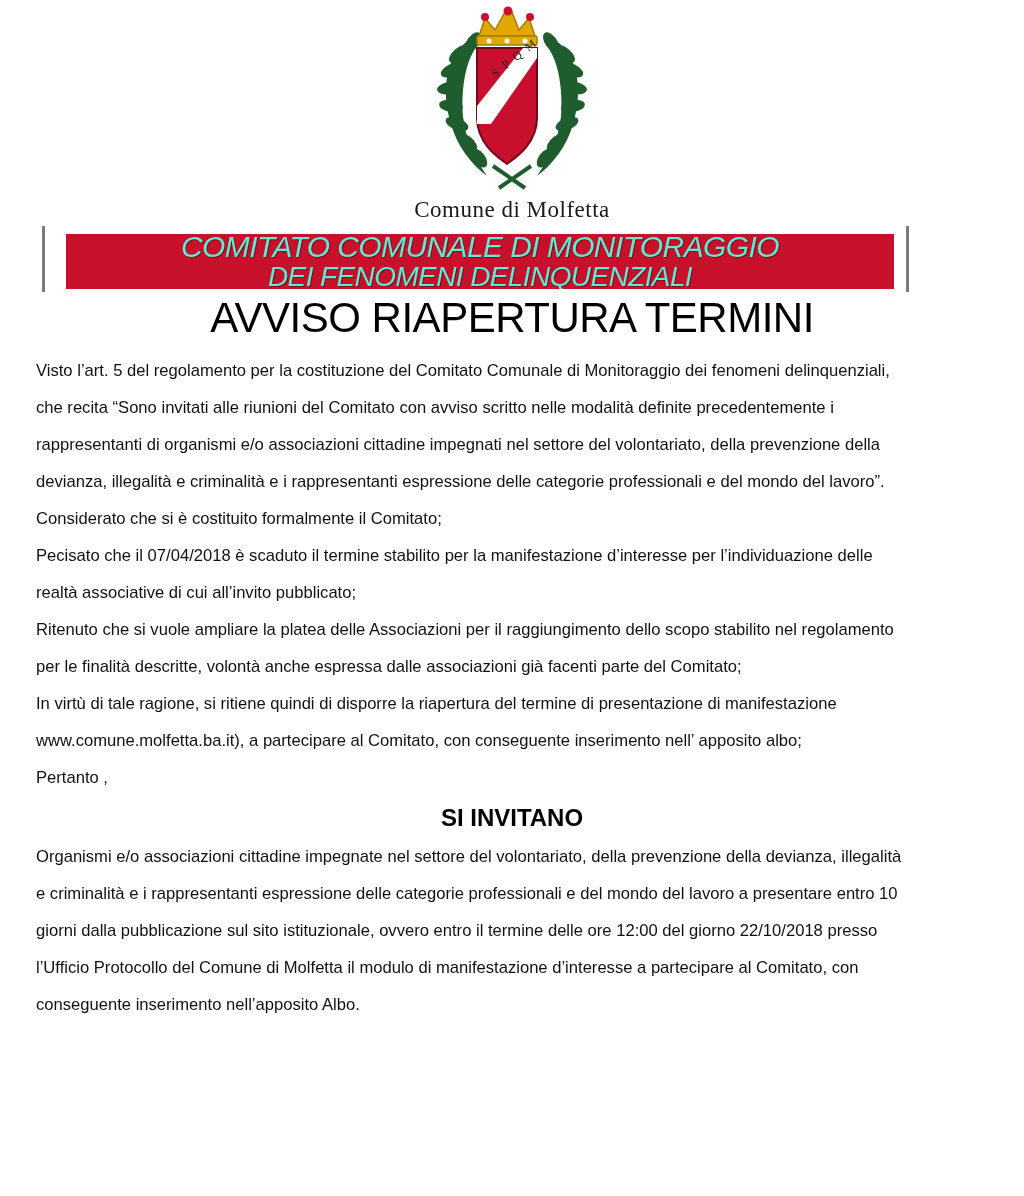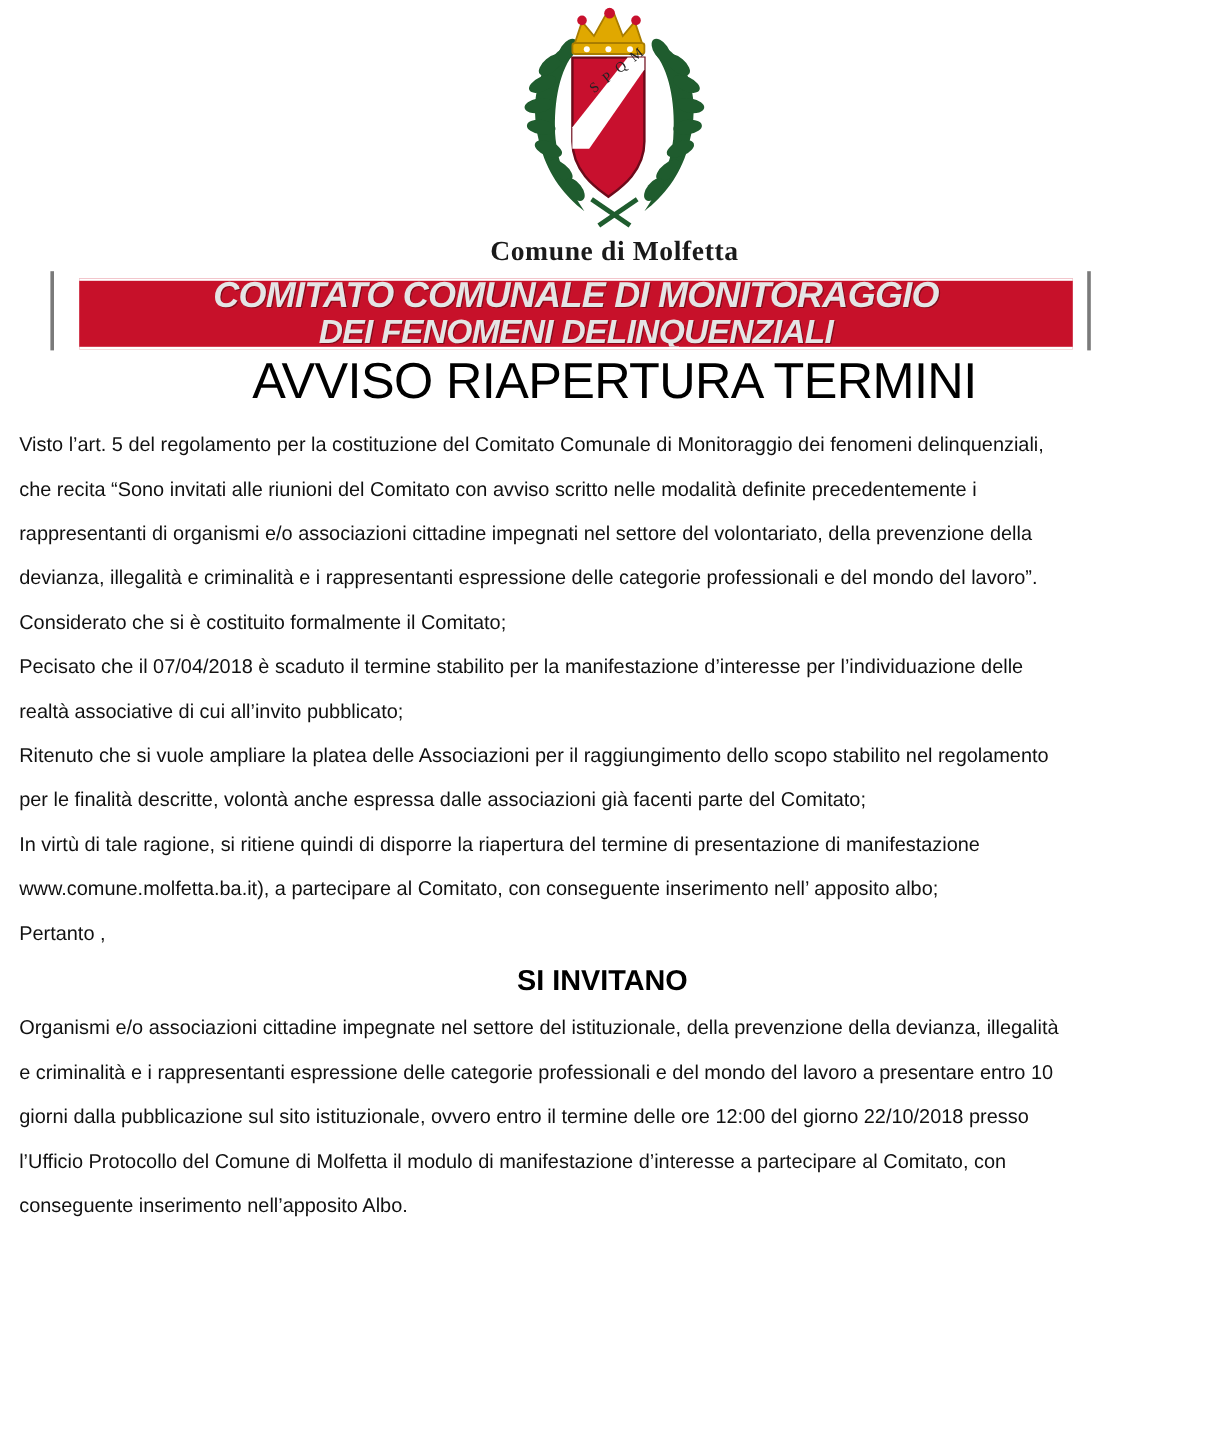--- a/index.html
+++ b/index.html
@@ -36,21 +36,20 @@
     height: 195px;
   }
   .crest svg { display: block; }
 
   .comune-caption {
     font-family: "Liberation Serif", serif;
     font-size: 23px;
     letter-spacing: 0.5px;
     color: #1a1a1a;
     margin-top: -4px;
-    font-weight: bold;
   }
 
   
   .delibera-line {
     font-family: "Liberation Sans", sans-serif;
     font-weight: bold;
     font-size: 25.5px;
     text-align: center;
     margin-top: 12px;
     letter-spacing: -0.2px;
@@ -72,23 +71,23 @@
     background: #c7112a;
     border-top: 2px solid #ffffff;
     border-bottom: 2px solid #ffffff;
     display: flex;
     flex-direction: column;
     align-items: center;
     justify-content: center;
     overflow: hidden;
   }
   .banner-l1, .banner-l2 {
-    color: #e5e5e5;
-    font-family: "Liberation Sans", sans-serif;
-    font-weight: bold;
+    color: #5eead4;
+    font-family: "Liberation Sans", sans-serif;
+    font-weight: normal;
     font-style: italic;
     letter-spacing: -0.6px;
     line-height: 1;
     white-space: nowrap;
     text-shadow: 1px 1px 0 rgba(0,0,0,0.35);
   }
   .banner-l1 { font-size: 30px; margin-bottom: 1px; }
   .banner-l2 { font-size: 28px; }
 
   .tick {
@@ -104,21 +103,21 @@
     text-align: center;
     font-family: "Liberation Sans", sans-serif;
     font-size: 42px;
     letter-spacing: -0.5px;
     margin-top: 4px;
     color: #000;
   }
 
   
   .body-text {
-    padding: 0 36px 0 16px;
+    padding: 0 36px 0 36px;
     margin-top: 10px;
   }
   .para {
     font-family: "Liberation Sans", sans-serif;
     font-size: 16.6px;
     line-height: 2.23;
     color: #111;
     text-align: left;
     margin: 0;
   }
@@ -213,20 +212,20 @@
     <p class="para">Pecisato che il 07/04/2018 è scaduto il termine stabilito per la manifestazione d’interesse per l’individuazione delle</p>
     <p class="para">realtà associative di cui all’invito pubblicato;</p>
     <p class="para">Ritenuto che si vuole ampliare la platea delle Associazioni per il raggiungimento dello scopo stabilito nel regolamento</p>
     <p class="para">per le finalità descritte, volontà anche espressa dalle associazioni già facenti  parte del Comitato;</p>
     <p class="para">In virtù di tale ragione, si ritiene quindi di disporre la riapertura del termine di presentazione di manifestazione</p>
     <p class="para">www.comune.molfetta.ba.it),  a partecipare al Comitato, con conseguente inserimento nell’ apposito albo;</p>
     <p class="para">Pertanto ,</p>
 
     <div class="centered-bold">SI INVITANO</div>
 
-    <p class="para">Organismi e/o associazioni cittadine impegnate nel settore del istituzionale, della prevenzione della devianza, illegalità</p>
+    <p class="para">Organismi e/o associazioni cittadine impegnate nel settore del volontariato, della prevenzione della devianza, illegalità</p>
     <p class="para">e criminalità e i rappresentanti espressione delle categorie  professionali e del mondo del lavoro a presentare entro 10</p>
     <p class="para">giorni dalla pubblicazione sul sito istituzionale, ovvero entro il termine delle ore 12:00  del  giorno 22/10/2018 presso</p>
     <p class="para">l’Ufficio Protocollo del Comune di Molfetta il modulo di manifestazione d’interesse a partecipare al Comitato, con</p>
     <p class="para">conseguente inserimento nell’apposito Albo.</p>
   </div>
 
 </div>
 
 </body></html>

